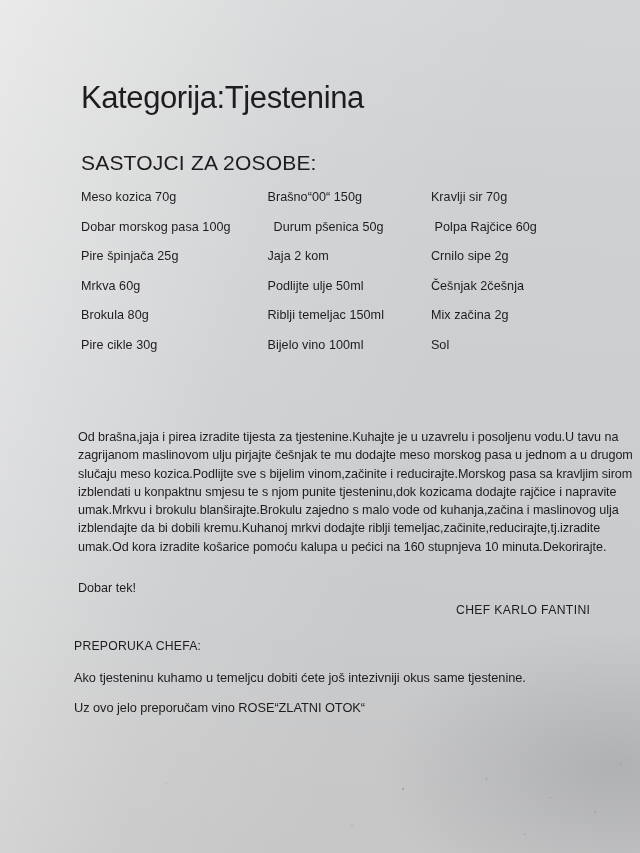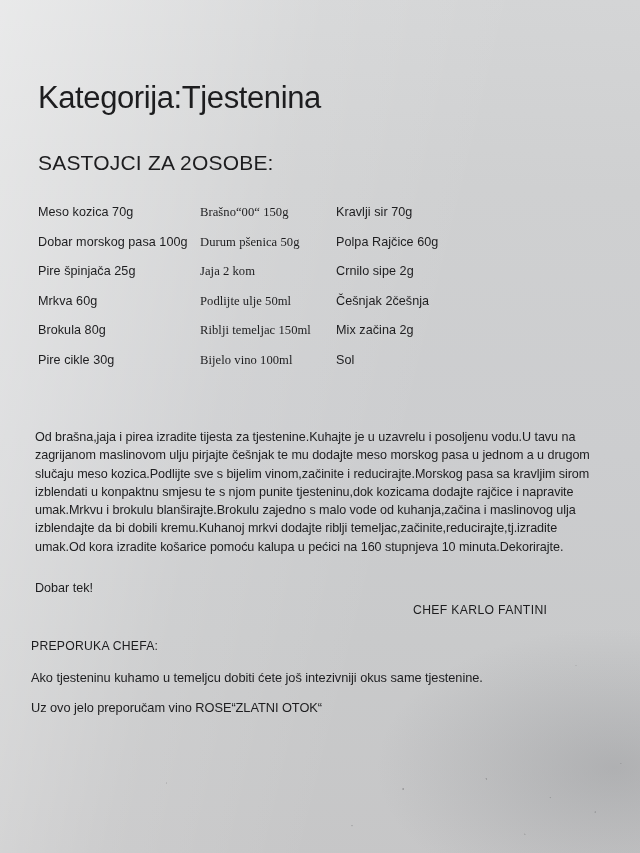--- a/index.html
+++ b/index.html
@@ -41,21 +41,21 @@
       radial-gradient(circle at 93% 95.2%, rgba(70,70,72,.40) 0.6px, transparent 1.0px),
       radial-gradient(circle at 55% 96.8%, rgba(70,70,72,.35) 0.6px, transparent 1.0px),
       radial-gradient(circle at 26% 91.8%, rgba(70,70,72,.30) 0.5px, transparent 0.9px),
       radial-gradient(circle at 82% 97.8%, rgba(70,70,72,.35) 0.6px, transparent 1.0px),
       radial-gradient(circle at 97% 89.5%, rgba(70,70,72,.30) 0.5px, transparent 0.9px),
       radial-gradient(circle at 44% 80.5%, rgba(70,70,72,.22) 0.5px, transparent 0.9px),
       radial-gradient(circle at 90% 78.0%, rgba(70,70,72,.22) 0.5px, transparent 0.9px);
   }
 
   
-  .ink   { color: #1d1d1f; }
+  .ink   { color: #1d1d1f; margin-left: 43px; }
 
   #doc-title {
     position: absolute;
     left: 38px;
     top: 60px;
     font-size: 31px;
     font-weight: 400;
     letter-spacing: -0.4px;
     white-space: nowrap;
     line-height: 1.1;
@@ -74,31 +74,31 @@
   
   #ingredients-table {
     position: absolute;
     left: 38px;
     top: 190px;
     width: 570px;
   }
   .ing-row {
     display: flex;
     height: 29.5px;
-    align-items: flex-end;
+    align-items: flex-start;
   }
   .ing-cell {
     font-size: 12.6px;
     font-weight: 400;
     letter-spacing: 0.05px;
     white-space: nowrap;
     line-height: 1.15;
   }
   .ing-c1 { width: 162px; }
-  .ing-c2 { width: 136px; font-family: Liberation Serif, serif; }
+  .ing-c2 { width: 136px; }
   .ing-c3 { width: 200px; }
 
   #method-heading {
     position: absolute;
     left: 38px;
     top: 396px;
     font-size: 21px;
     font-weight: 400;
     letter-spacing: 0.2px;
     white-space: nowrap;

